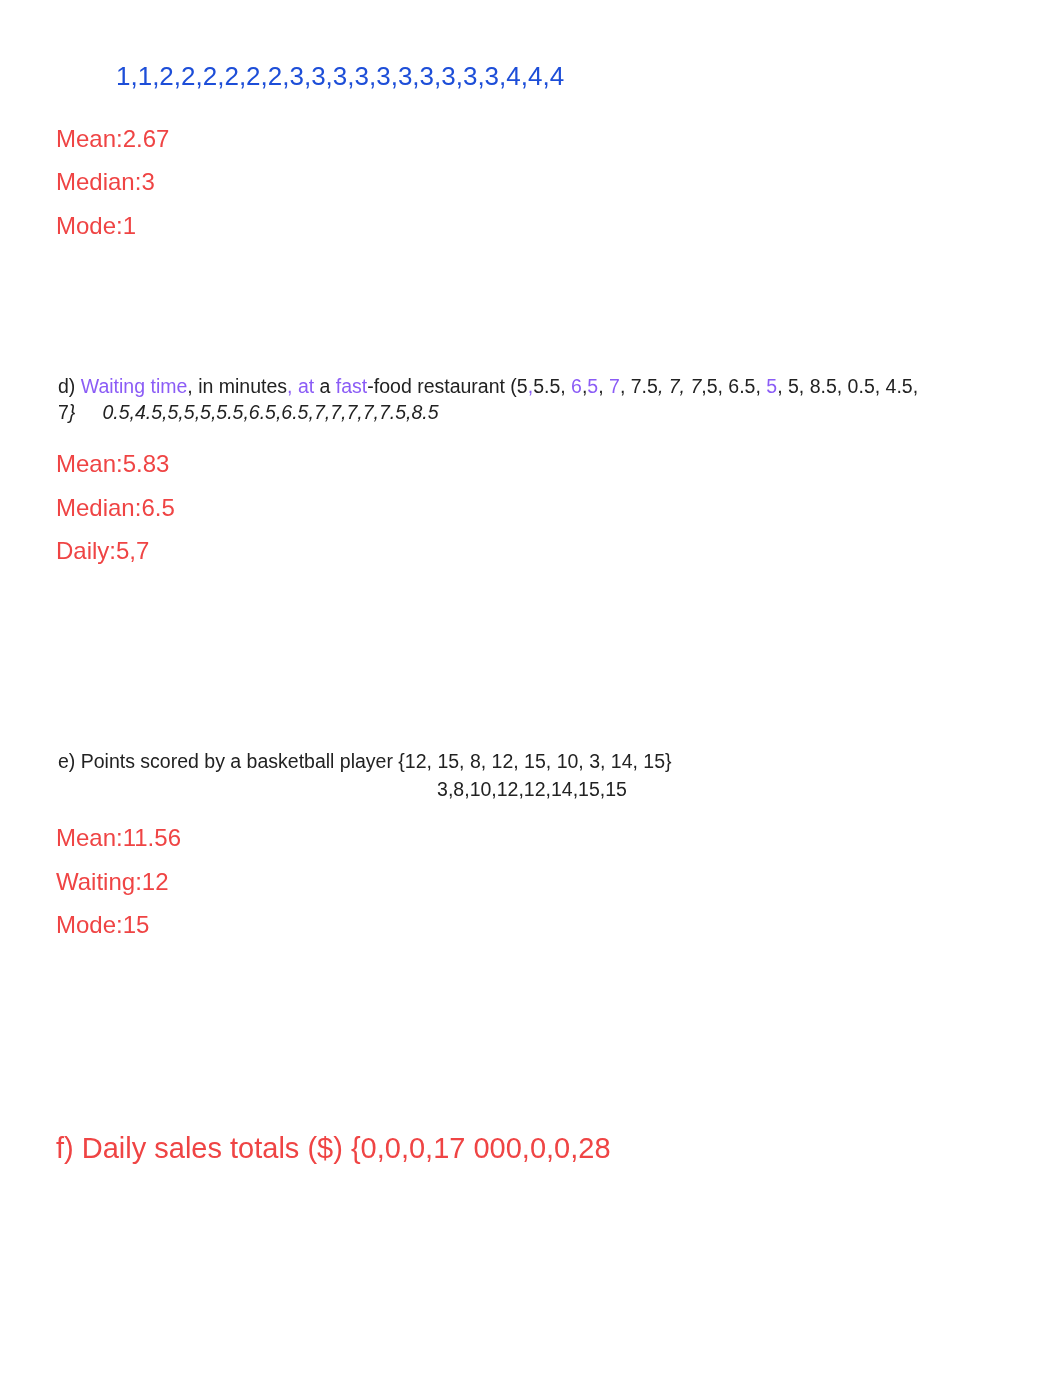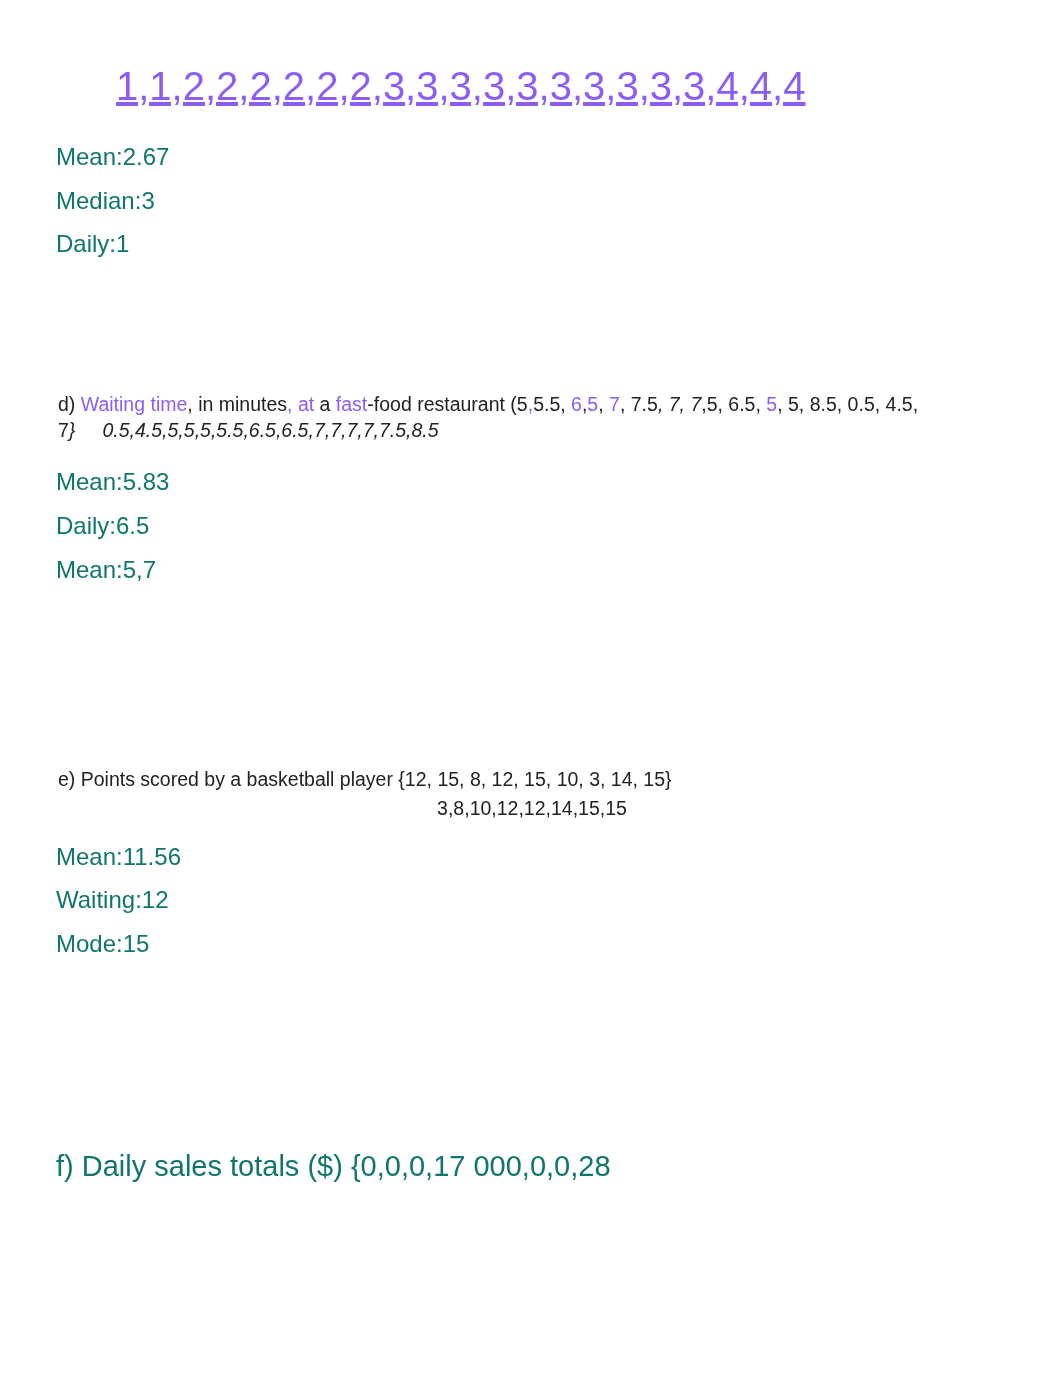--- a/index.html
+++ b/index.html
@@ -9,31 +9,30 @@
     font-family: Arial, Helvetica, sans-serif;
     color: #222;
     width: 1062px;
   }
   .page {
     padding: 60px 56px 80px 56px;
     box-sizing: border-box;
     width: 1062px;
   }
   .heading-number-list {
-    font-size: 40px;
+    font-size: 26px;
     font-weight: 400;
-    color: #8b5cf6;
+    color: #1d4ed8;
     margin-left: 60px;
     margin-bottom: 28px;
     line-height: 1.3;
-    text-decoration: underline;
   }
   .stat-line {
     font-size: 24px;
-    color: #0f766e;
+    color: #ef4444;
     margin: 6px 0 10px 0;
     line-height: 1.4;
   }
   .section-gap {
     height: 120px;
   }
   .section-gap-med {
     height: 170px;
   }
   .prompt {
@@ -50,31 +49,31 @@
   }
 </style>
 </head>
 <body>
 
 <div class="page">
 
   <div class="heading-number-list">1,1,2,2,2,2,2,2,3,3,3,3,3,3,3,3,3,3,4,4,4</div>
   <div class="stat-line">Mean:2.67</div>
   <div class="stat-line">Median:3</div>
-  <div class="stat-line">Daily:1</div>
+  <div class="stat-line">Mode:1</div>
 
   <div class="section-gap"></div>
 
   <div class="prompt">
     <span>d) </span><span class="green">Waiting time</span><span>, in minutes</span><span class="green">, at</span><span> a </span><span class="green">fast</span><span>-food restaurant (5</span><span class="green">,</span><span>5.5, </span><span class="green">6</span><span>,</span><span class="green">5</span><span>, </span><span class="green">7</span><span>, 7.5</span><span class="ital">, 7, 7</span><span>,5, 6.5, </span><span class="green">5</span><span>, 5, 8.5, 0.5, 4.5, 7</span><span class="ital">}</span><span>&nbsp;&nbsp;&nbsp;&nbsp;&nbsp;</span><span class="ital">0.5,4.5,5,5,5,5.5,6.5,6.5,7,7,7,7,7.5,8.5</span>
   </div>
   <div style="height:12px"></div>
   <div class="stat-line">Mean:5.83</div>
-  <div class="stat-line">Daily:6.5</div>
-  <div class="stat-line">Mean:5,7</div>
+  <div class="stat-line">Median:6.5</div>
+  <div class="stat-line">Daily:5,7</div>
 
   <div class="section-gap-med"></div>
 
   <div class="prompt">
     <span>e) Points scored by a basketball player {12, 15, 8, 12, 15, 10, 3, 14, 15}</span>
   </div>
   <div class="sorted-line">3,8,10,12,12,14,15,15</div>
   <div class="stat-line">Mean:11.56</div>
   <div class="stat-line">Waiting:12</div>
   <div class="stat-line">Mode:15</div>

